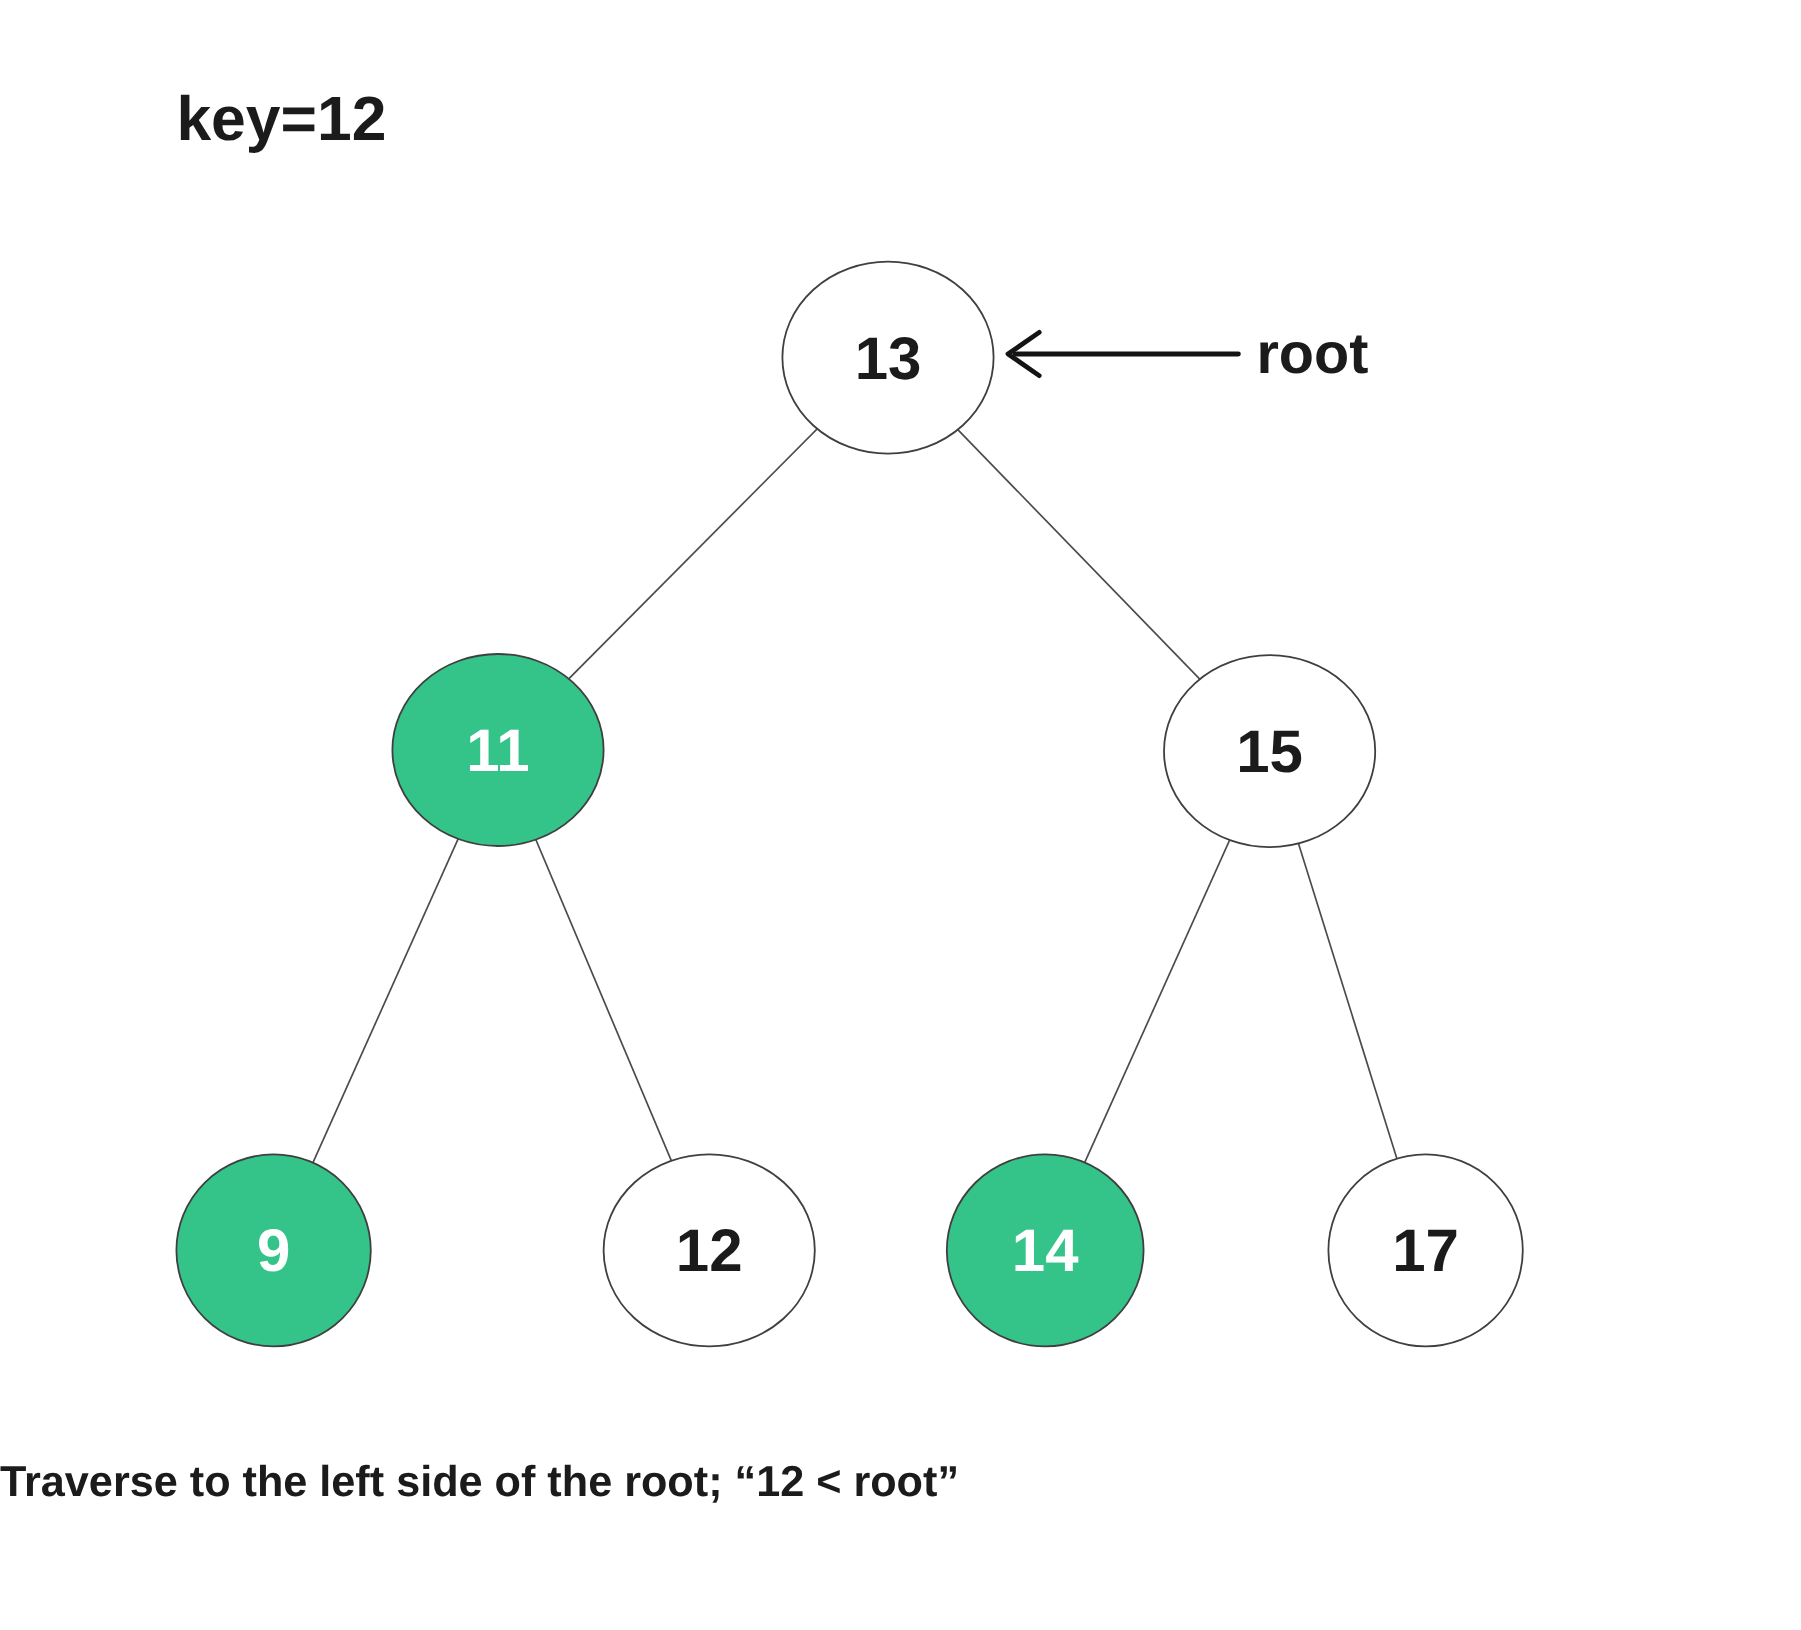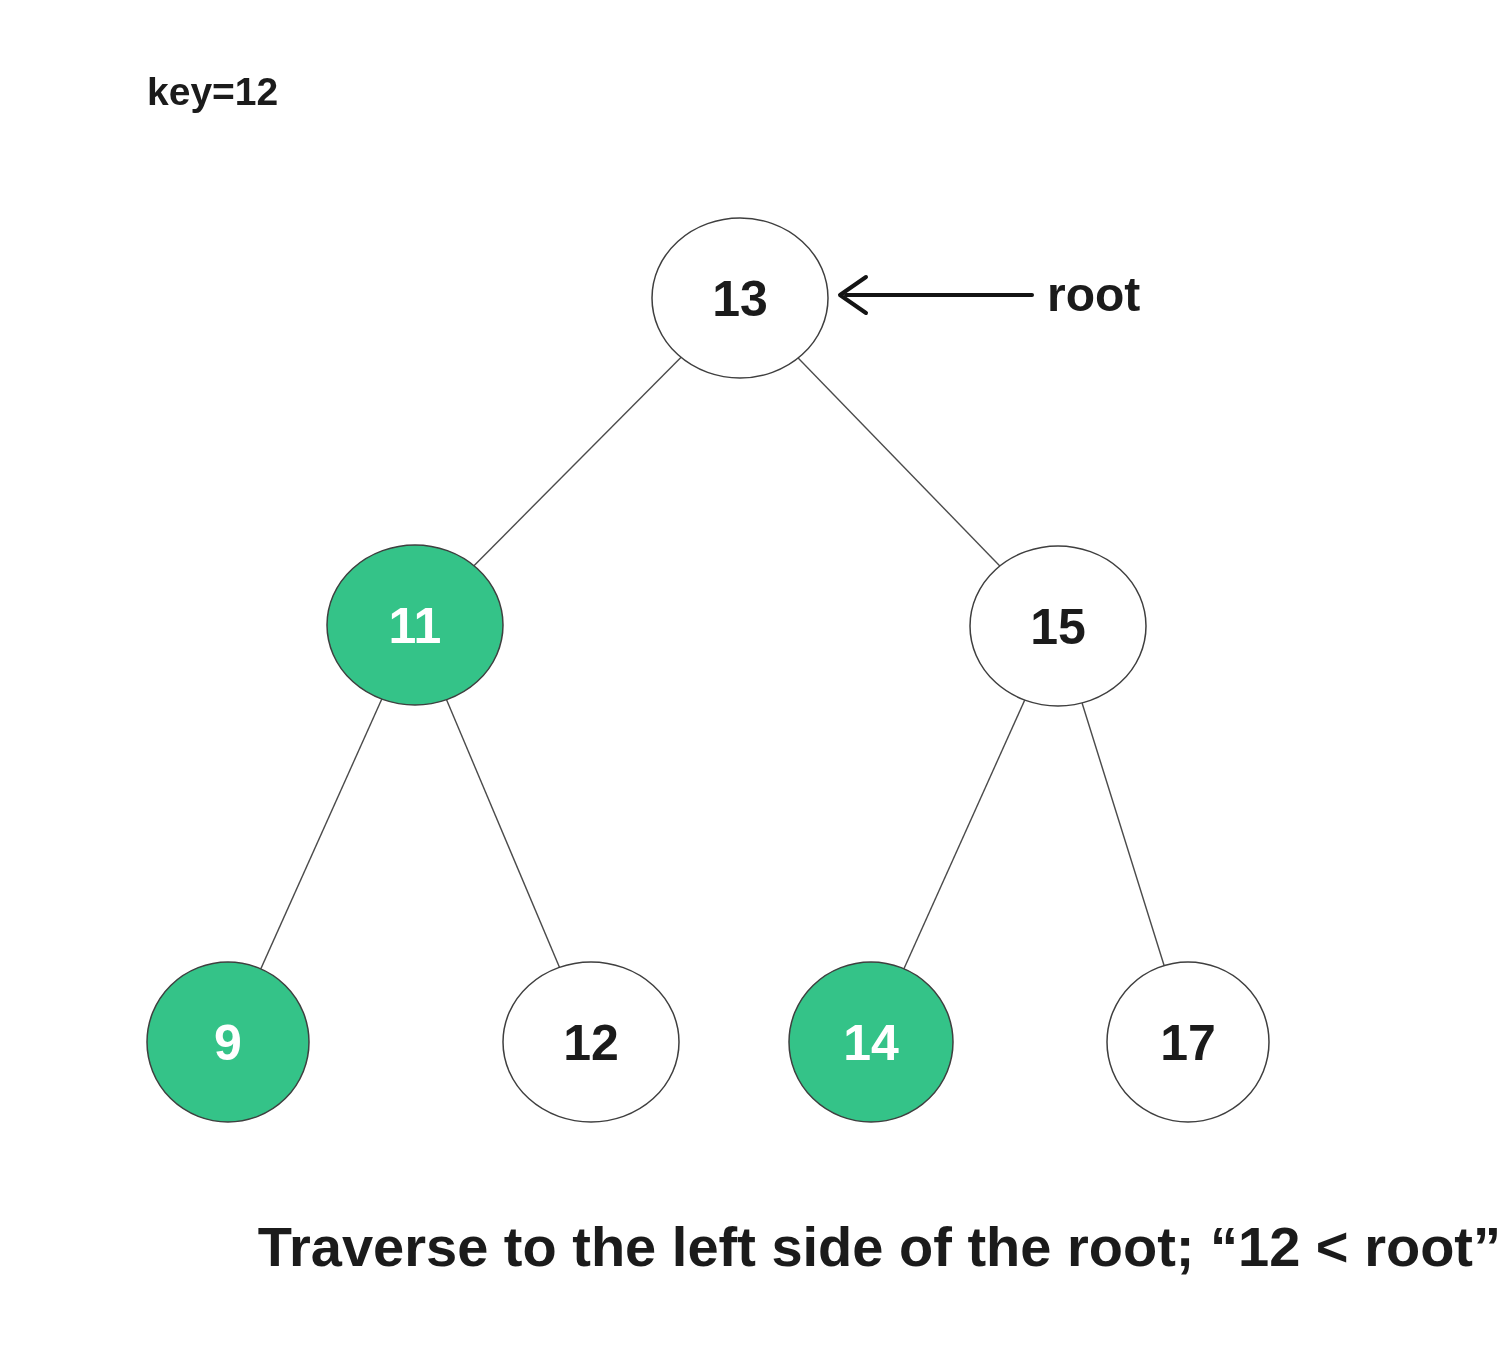--- a/index.html
+++ b/index.html
@@ -21,32 +21,32 @@
     height: 1358px;
   }
   .tree-svg {
     position: absolute;
     left: 0; top: 0;
   }
   .title {
     position: absolute;
     left: 147px;
     top: 70px;
-    font-size: 39px;
+    font-size: 52px;
     font-weight: 700;
     color: #1b1b1b;
     white-space: nowrap;
   }
   .caption {
     position: absolute;
     left: 0;
     top: 1214px;
     width: 1501px;
-    text-align: right;
-    font-size: 56px;
+    text-align: left;
+    font-size: 36px;
     font-weight: 700;
     color: #1b1b1b;
     white-space: nowrap;
   }
   .edge {
     stroke-width: 1.4px;
   }
   .node-shape {
     stroke: #3f3f3f;
     stroke-width: 1.5px;

